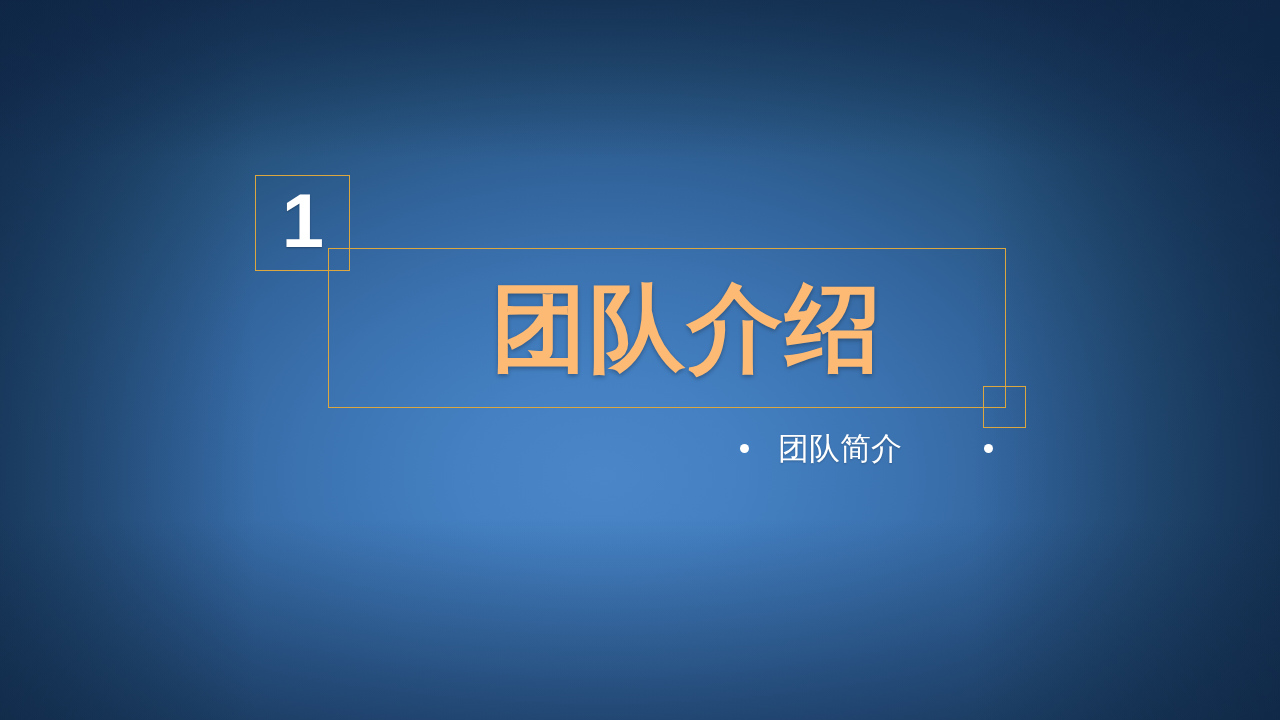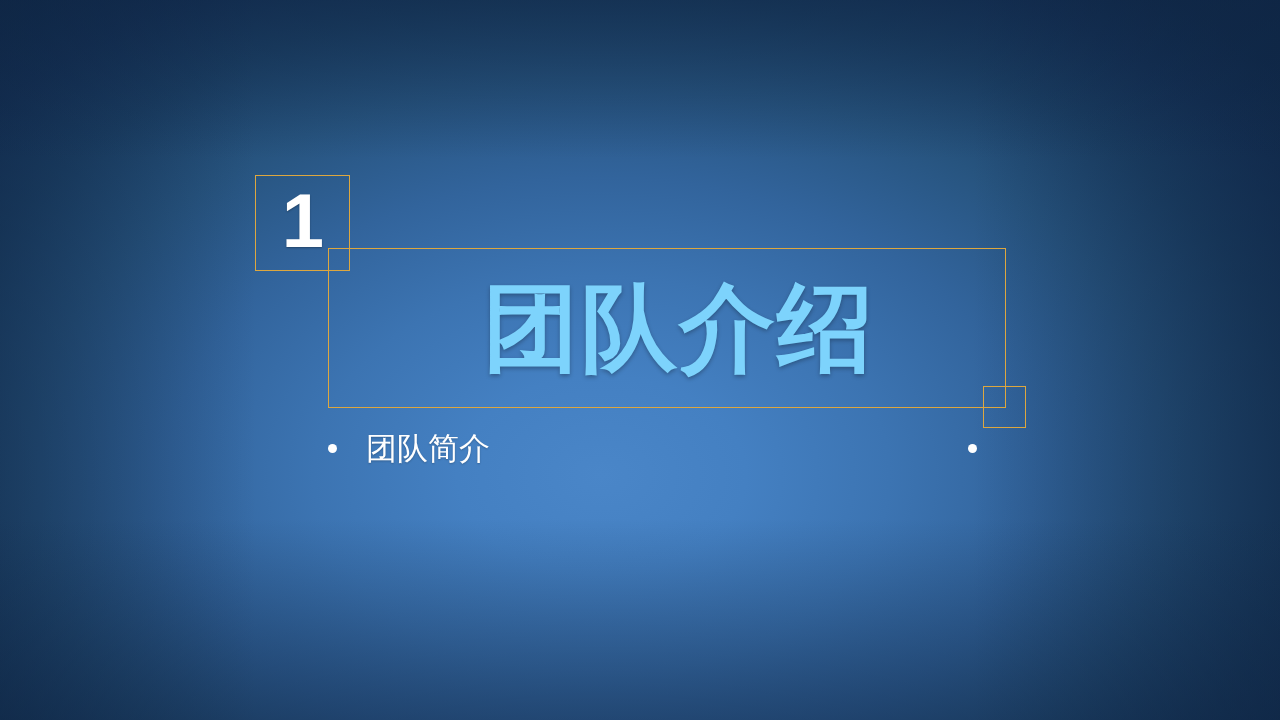--- a/index.html
+++ b/index.html
@@ -69,40 +69,40 @@
   #corner-square {
     position:absolute;
     left:983px; top:386px;
     width:43px; height:42px;
     border:1.6px solid #dda73f;
     z-index:5;
   }
 
   #slide-title {
     position:absolute;
-    left:340px; top:248px;
+    left:348px; top:248px;
     width:678px; height:160px;
     display:flex; align-items:center; justify-content:center;
-    color:#7dd3fc;
+    color:#fdba74;
     font-size:96px;
     font-weight:bold;
     line-height:1;
     letter-spacing:2px;
     text-shadow:0 2px 4px rgba(0,0,0,.28);
     z-index:7;
     white-space:nowrap;
   }
 
   #bullets {
     position:absolute;
-    left:328px; top:430px;
+    left:344px; top:430px;
     width:678px;
     display:flex;
     align-items:center;
-    justify-content:space-between;
+    justify-content:flex-end;
     z-index:7;
   }
   .bullet-item {
     display:flex;
     align-items:center;
     color:#ffffff;
     font-size:31px;
     font-weight:400;
     line-height:1.25;
     white-space:nowrap;

